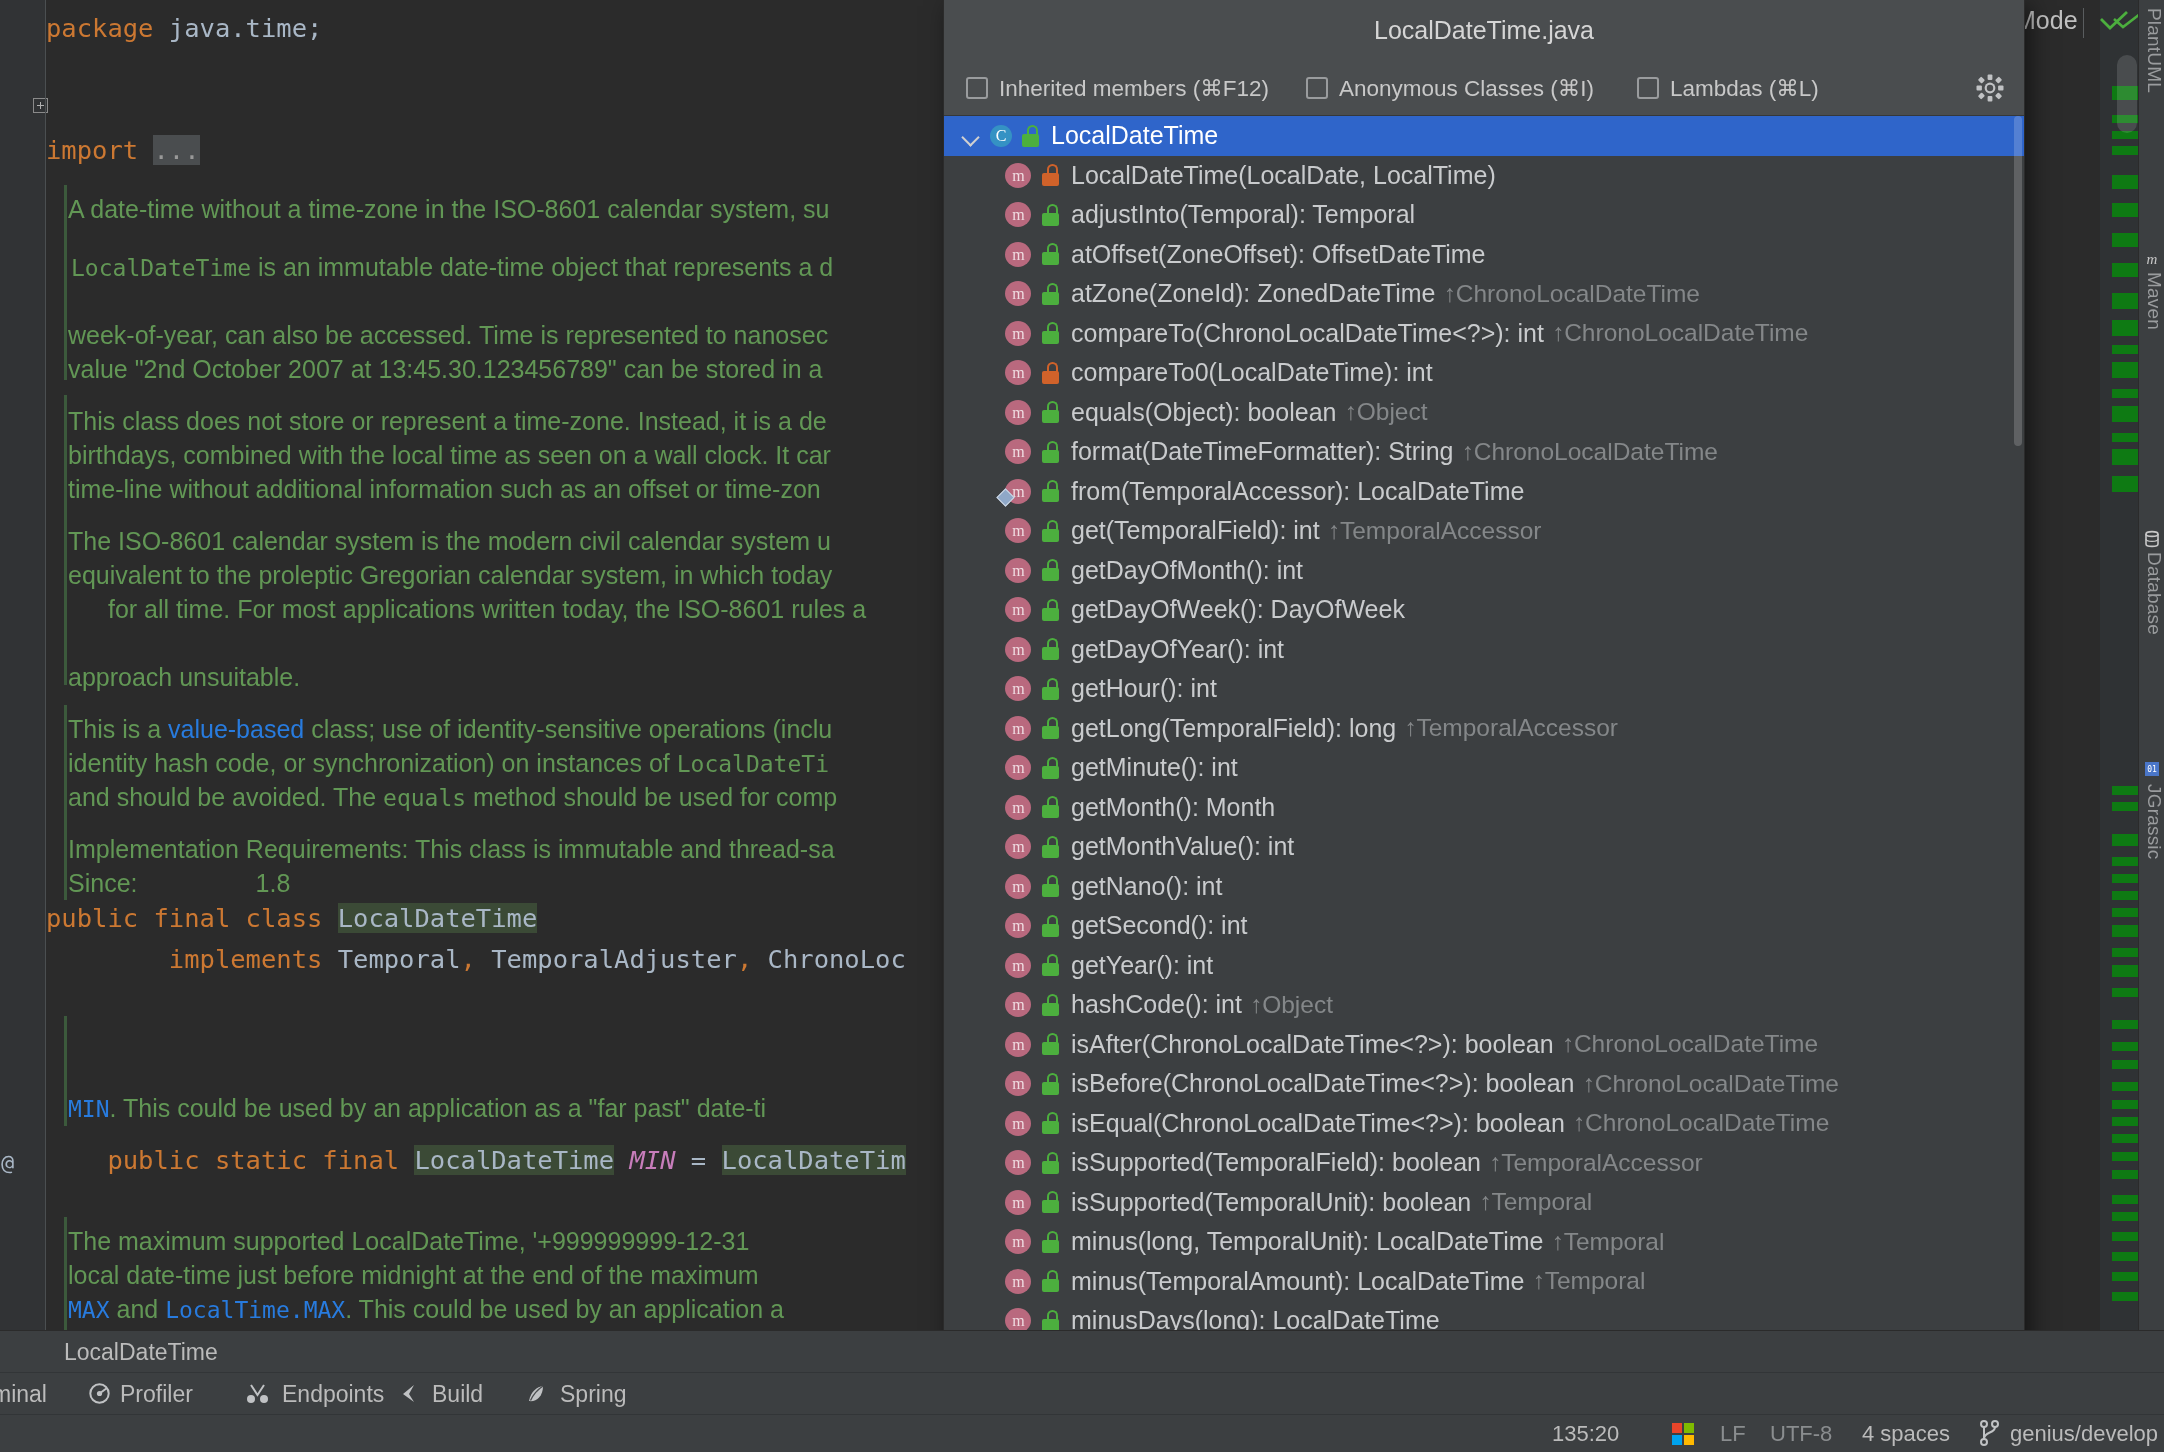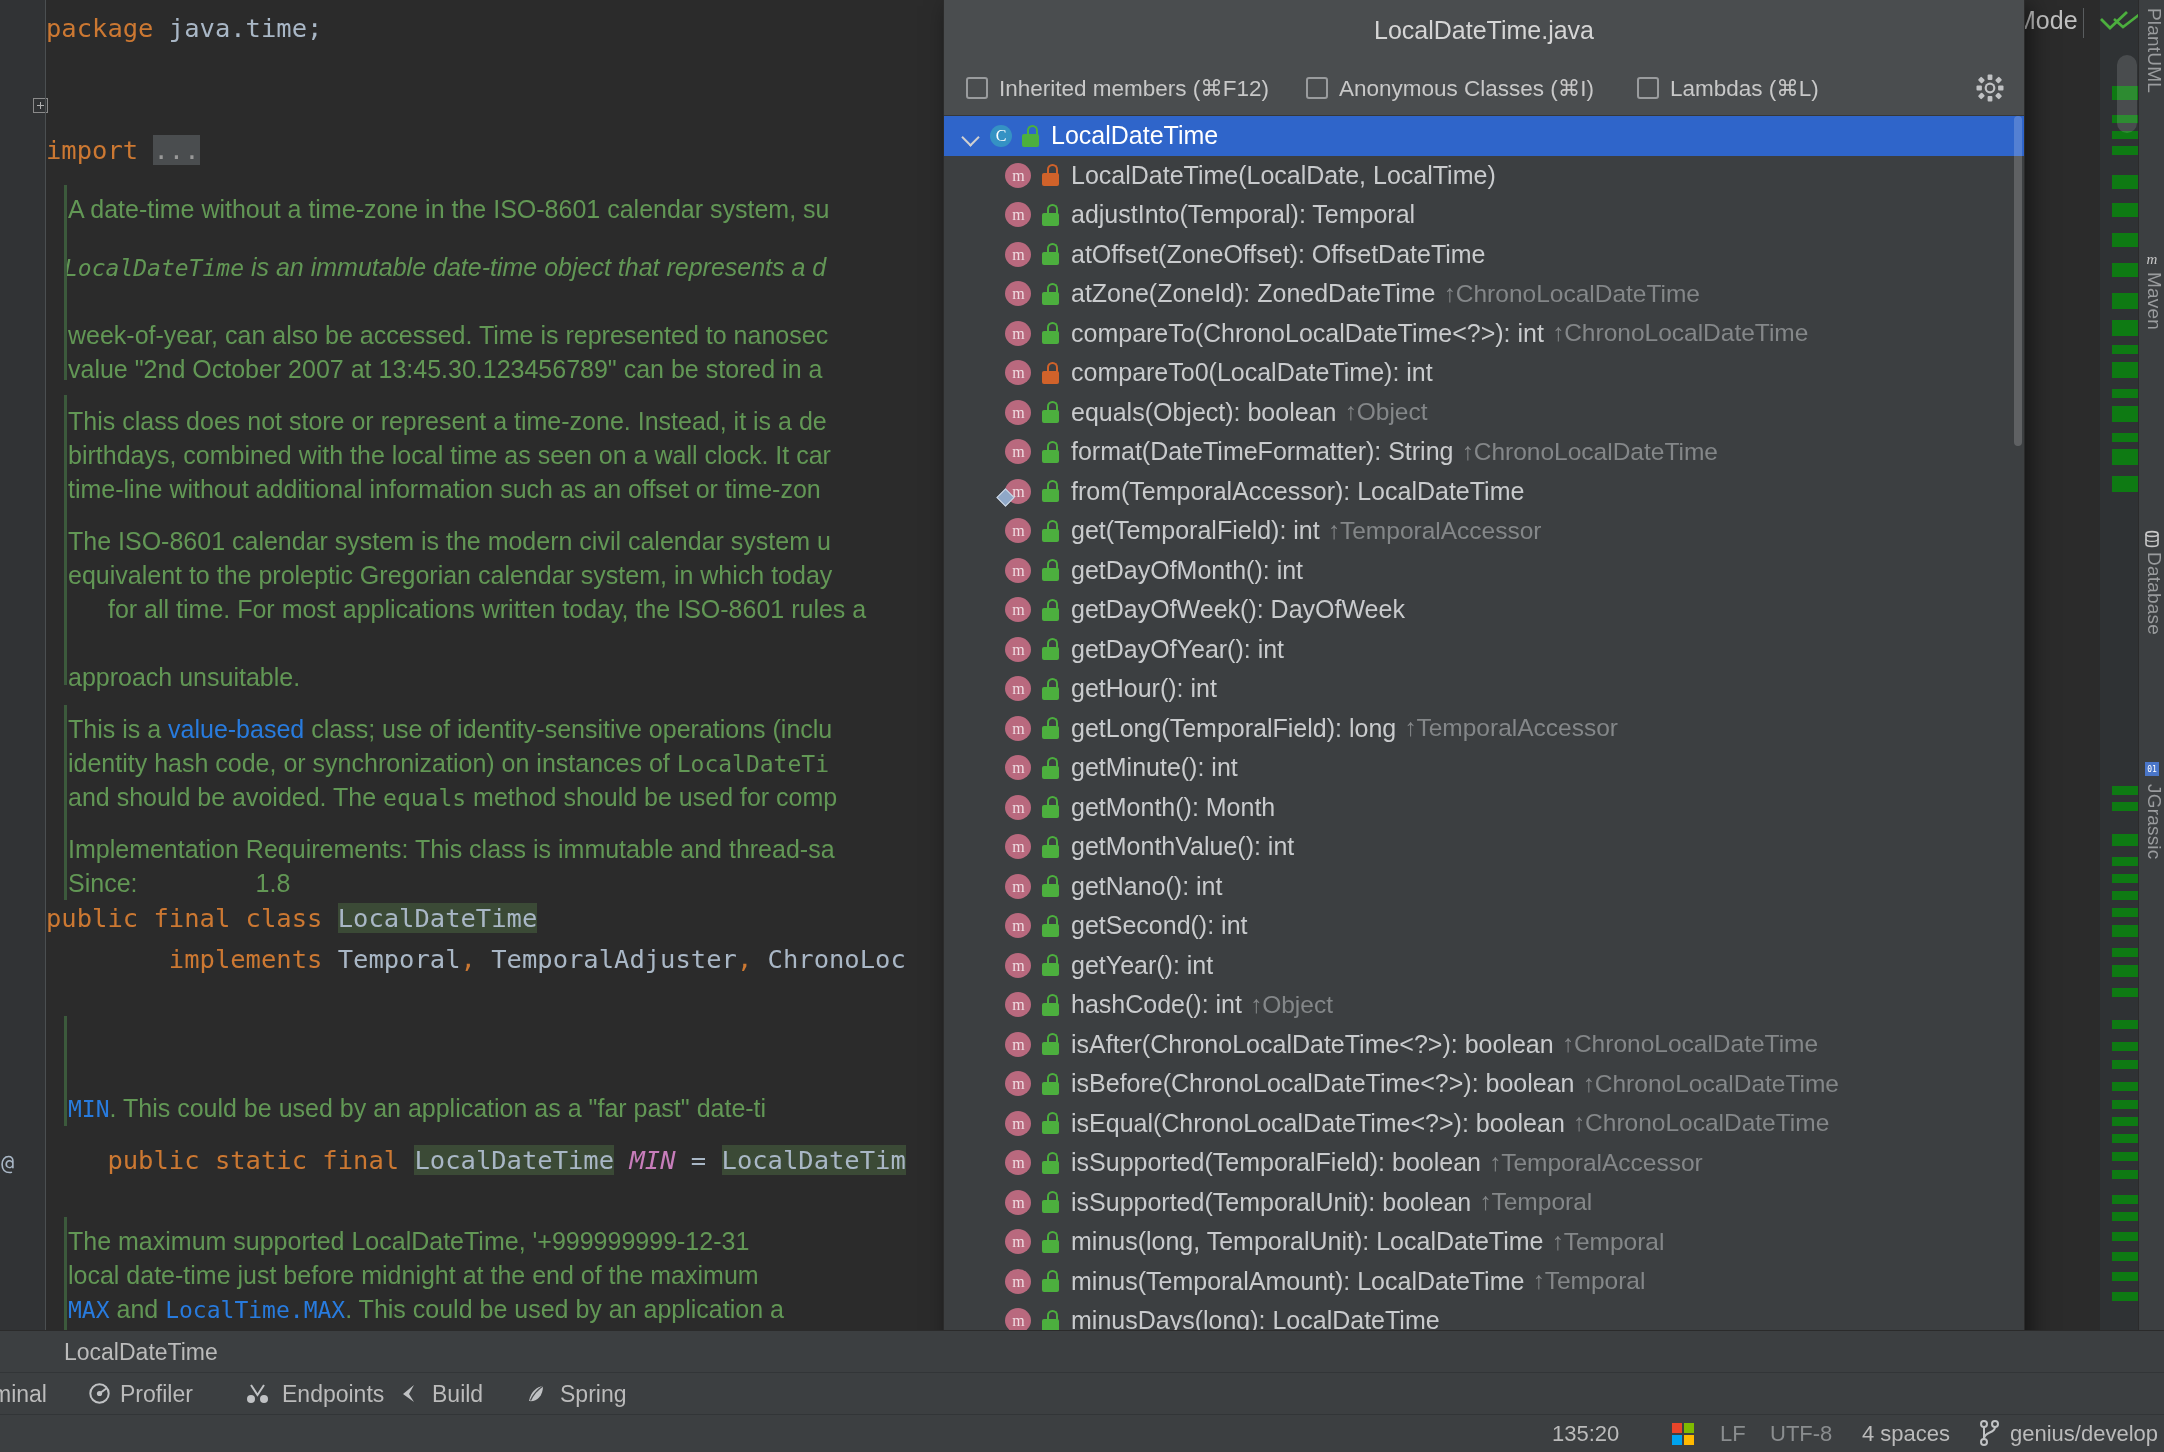--- a/index.html
+++ b/index.html
@@ -355,21 +355,21 @@
   <div class="editor">
     <div class="gutter">
       <div class="fold-plus"></div>
     </div>
     <div class="gutter-line"></div>
     <div class="at-marker">@</div>
     <div class="code-area" id="code-area">
         <div class="line mono" style="top: 10px;"><span class="kw">package </span><span>java.time;</span></div>
         <div class="line mono" style="top: 92px; margin-top: 40px;"><span class="kw">import </span><span style="background: rgb(74, 77, 79); color: rgb(153, 153, 153);">...</span></div>
         <div class="line jd" style="top: 192px; left: 22px;">A date-time without a time-zone in the ISO-8601 calendar system, su</div>
-        <div class="line jd" style="top: 250px; left: 18px; font-style: italic;"><span class="code">LocalDateTime</span> is an immutable date-time object that represents a d</div>
+        <div class="line jd" style="top: 250px; left: 25px;"><span class="code">LocalDateTime</span> is an immutable date-time object that represents a d</div>
         <div class="line jd" style="top: 318px; left: 22px;">week-of-year, can also be accessed. Time is represented to nanosec</div>
         <div class="line jd" style="top: 352px; left: 22px;">value "2nd October 2007 at 13:45.30.123456789" can be stored in a</div>
         <div class="line jd" style="top: 404px; left: 22px;">This class does not store or represent a time-zone. Instead, it is a de</div>
         <div class="line jd" style="top: 438px; left: 22px;">birthdays, combined with the local time as seen on a wall clock. It car</div>
         <div class="line jd" style="top: 472px; left: 22px;">time-line without additional information such as an offset or time-zon</div>
         <div class="line jd" style="top: 524px; left: 22px;">The ISO-8601 calendar system is the modern civil calendar system u</div>
         <div class="line jd" style="top: 558px; left: 22px;">equivalent to the proleptic Gregorian calendar system, in which today</div>
         <div class="line jd" style="top: 592px; left: 22px; padding-left: 40px;">for all time. For most applications written today, the ISO-8601 rules a</div>
         <div class="line jd" style="top: 660px; left: 22px;">approach unsuitable.</div>
         <div class="line jd" style="top: 712px; left: 22px;">This is a <span class="lnk">value-based</span> class; use of identity-sensitive operations (inclu</div>

